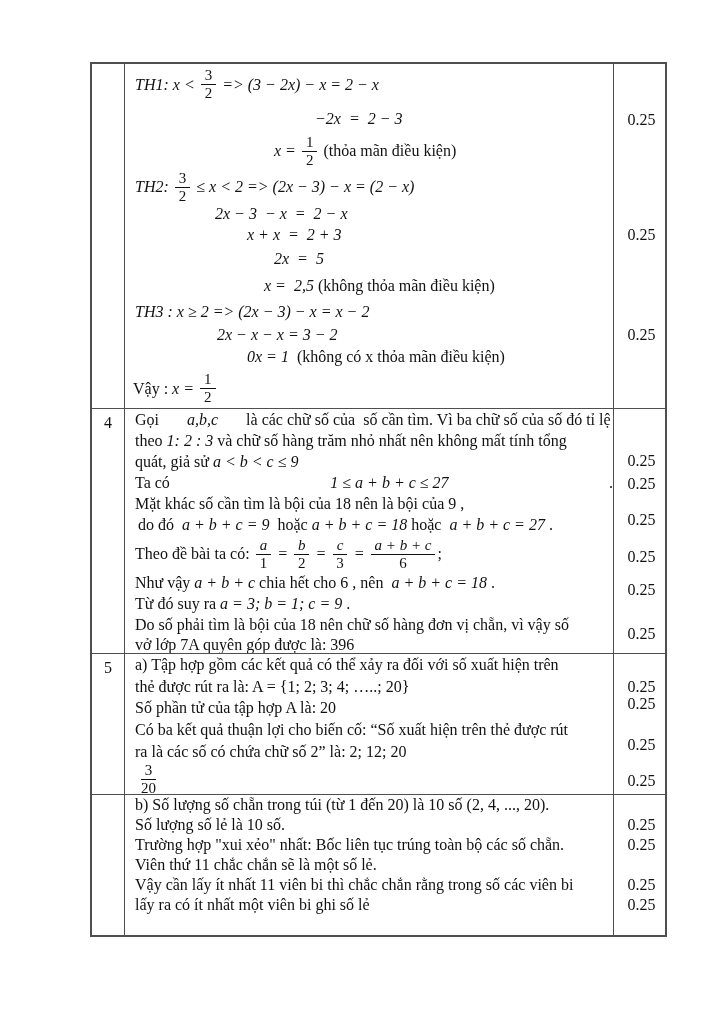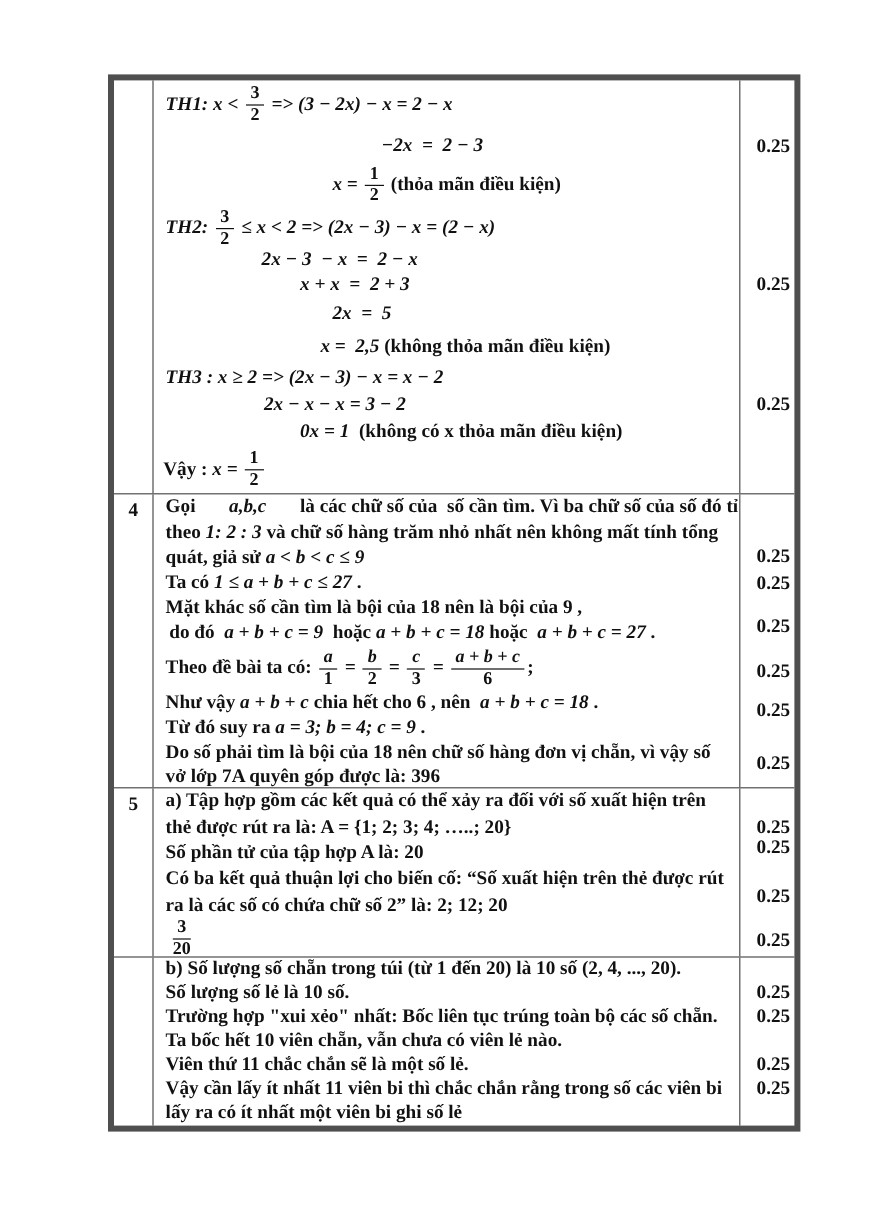--- a/index.html
+++ b/index.html
@@ -6,24 +6,23 @@
   .page{
     position:relative;
     width:725px;height:1024px;
     background:#ffffff;
     font-family:"Liberation Serif", serif;
     color:#111111;
     overflow:hidden;
   }
   .tbl{
     position:absolute;
-    border:5px solid #f9a8d4;
+    border:2px solid #f9a8d4;
     box-sizing:border-box;
     background:#ffffff;
-    font-weight:bold;
   }
   .row{
     display:grid;
     box-sizing:border-box;
     border-bottom:1px solid #4f4f4f;
   }
   .row:last-child{border-bottom:none;}
   .cell{box-sizing:border-box;position:relative;}
   .cnum{
     border-right:1px solid #4f4f4f;
@@ -94,26 +93,26 @@
         </div>
       </div>
       <div class="row" style="height: 245px; grid-template-columns: 33px 489px 55px;">
         <div class="cell cnum" style="border-color: rgb(79, 79, 79);">
           <div>4</div>
         </div>
         <div class="cell ccontent" style="border-color: rgb(79, 79, 79);">
           <div class="line" style="height: 21px; padding-left: 10px; gap: 24px;"><div class="t">Gọi </div><div class="m">a,b,c</div><div class="t"> là các chữ số của  số cần tìm. Vì ba chữ số của số đó tỉ lệ</div></div>
           <div class="line" style="height: 21px; padding-left: 10px;"><div class="t">theo </div><div class="m">1: 2 : 3</div><div class="t"> và chữ số hàng trăm nhỏ nhất nên không mất tính tổng</div></div>
           <div class="line" style="height: 21px; padding-left: 10px;"><div class="t">quát, giả sử </div><div class="m">a &lt; b &lt; c ≤ 9</div></div>
-          <div class="line" style="height: 21px; padding-left: 10px;"><div class="t">Ta có </div><div class="m">1 ≤ a + b + c ≤ 27</div><div class="t"> .</div></div>
+          <div class="line" style="height: 21px; padding-left: 10px; justify-content: space-between;"><div class="t">Ta có </div><div class="m">1 ≤ a + b + c ≤ 27</div><div class="t"> .</div></div>
           <div class="line" style="height: 21px; padding-left: 10px;"><div class="t">Mặt khác số cần tìm là bội của 18 nên là bội của 9 ,</div></div>
           <div class="line" style="height: 22px; padding-left: 13px;"><div class="t">do đó  </div><div class="m">a + b + c = 9</div><div class="t">  hoặc </div><div class="m">a + b + c = 18</div><div class="t"> hoặc  </div><div class="m">a + b + c = 27</div><div class="t"> .</div></div>
           <div class="line" style="height: 36px; padding-left: 10px;"><div class="t">Theo đề bài ta có: </div><div class="frac"><div class="fnum fi">a</div><div class="fden">1</div></div><div class="m"> = </div><div class="frac"><div class="fnum fi">b</div><div class="fden">2</div></div><div class="m"> = </div><div class="frac"><div class="fnum fi">c</div><div class="fden">3</div></div><div class="m"> = </div><div class="frac"><div class="fnum fi">a + b + c</div><div class="fden">6</div></div><div class="t">;</div></div>
           <div class="line" style="height: 21px; padding-left: 10px;"><div class="t">Như vậy </div><div class="m">a + b + c</div><div class="t"> chia hết cho 6 , nên  </div><div class="m">a + b + c = 18</div><div class="t"> .</div></div>
-          <div class="line" style="height: 21px; padding-left: 10px;"><div class="t">Từ đó suy ra </div><div class="m">a = 3; b = 4; c = 9</div><div class="t"> .</div></div>
+          <div class="line" style="height: 21px; padding-left: 10px;"><div class="t">Từ đó suy ra </div><div class="m">a = 3; b = 1; c = 9</div><div class="t"> .</div></div>
           <div class="line" style="height: 21px; padding-left: 10px;"><div class="t">Do số phải tìm là bội của 18 nên chữ số hàng đơn vị chẵn, vì vậy số</div></div>
           <div class="line" style="height: 19px; padding-left: 10px;"><div class="t">vở lớp 7A quyên góp được là: 396</div></div>
         </div>
         <div class="cell cpoints">
           <div class="score" style="top: 43px;">0.25</div>
           <div class="score" style="top: 66px;">0.25</div>
           <div class="score" style="top: 102px;">0.25</div>
           <div class="score" style="top: 139px;">0.25</div>
           <div class="score" style="top: 172px;">0.25</div>
           <div class="score" style="top: 216px;">0.25</div>
@@ -137,21 +136,20 @@
           <div class="score" style="top: 82px;">0.25</div>
           <div class="score" style="top: 118px;">0.25</div>
         </div>
       </div>
       <div class="row" style="height: 140px; grid-template-columns: 33px 489px 55px;">
         <div class="cell cnum" style="border-color: rgb(79, 79, 79);"></div>
         <div class="cell ccontent" style="border-color: rgb(79, 79, 79);">
           <div class="line" style="height: 20px; padding-left: 10px;"><div class="t">b) Số lượng số chẵn trong túi (từ 1 đến 20) là 10 số (2, 4, ..., 20).</div></div>
           <div class="line" style="height: 20px; padding-left: 10px;"><div class="t">Số lượng số lẻ là 10 số.</div></div>
           <div class="line" style="height: 20px; padding-left: 10px;"><div class="t">Trường hợp "xui xẻo" nhất: Bốc liên tục trúng toàn bộ các số chẵn.</div></div>
-          <div class="line" style="height: 20px; padding-left: 10px;"><div class="t">Ta bốc hết 10 viên chẵn, vẫn chưa có viên lẻ nào.</div></div>
           <div class="line" style="height: 20px; padding-left: 10px;"><div class="t">Viên thứ 11 chắc chắn sẽ là một số lẻ.</div></div>
           <div class="line" style="height: 20px; padding-left: 10px; text-align: right;"><div class="t">Vậy cần lấy ít nhất 11 viên bi thì chắc chắn rằng trong số các viên bi</div></div>
           <div class="line" style="height: 20px; padding-left: 10px;"><div class="t">lấy ra có ít nhất một viên bi ghi số lẻ</div></div>
         </div>
         <div class="cell cpoints">
           <div class="score" style="top: 21px;">0.25</div>
           <div class="score" style="top: 41px;">0.25</div>
           <div class="score" style="top: 81px;">0.25</div>
           <div class="score" style="top: 101px;">0.25</div>
         </div>

